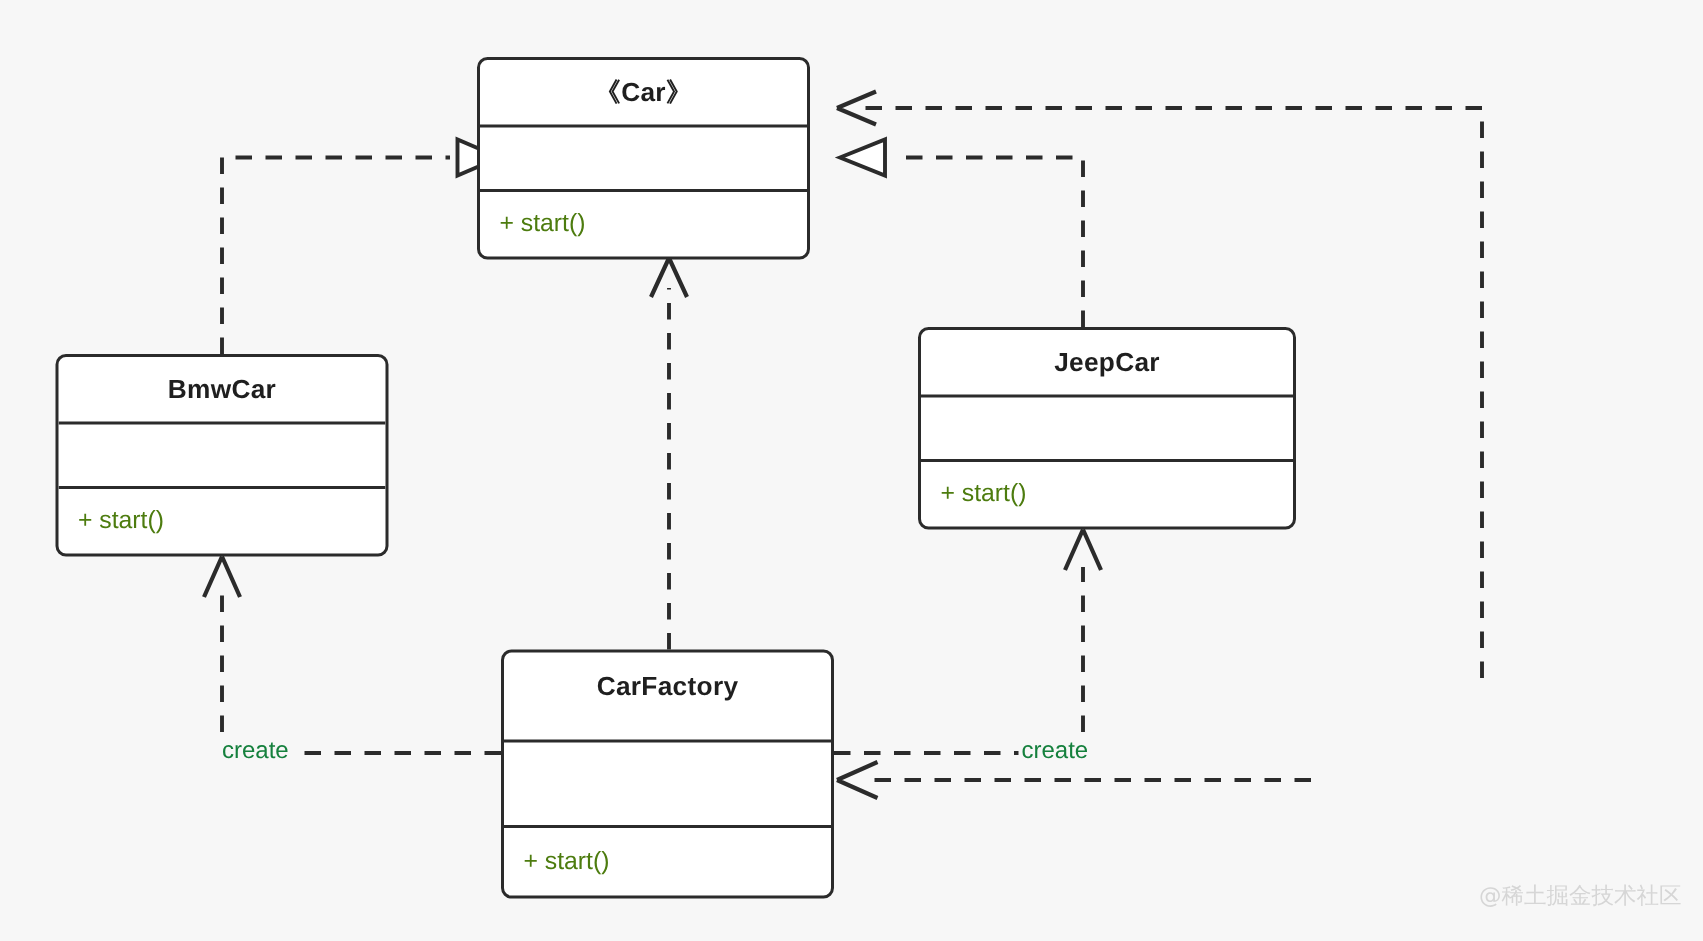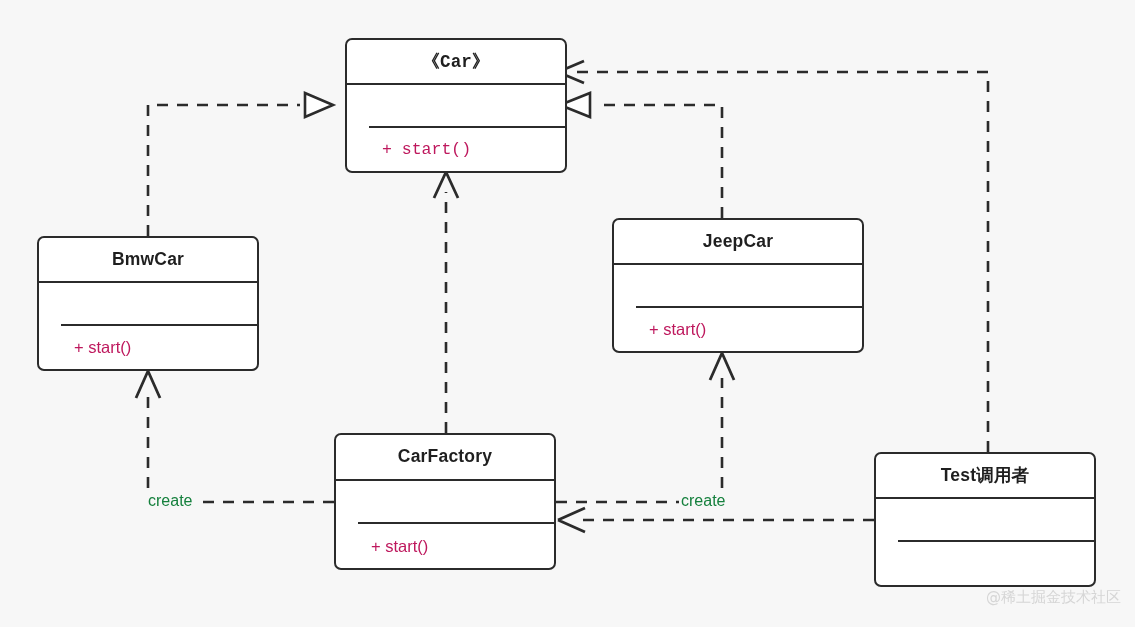--- a/index.html
+++ b/index.html
@@ -48,22 +48,21 @@
     color: #1f1f1f;
     letter-spacing: 0.2px;
   }
   .compartment.attrs-row {
     border-top: 2.5px solid #2b2b2b;
   }
   .compartment.ops-row {
     border-top: 2.5px solid #2b2b2b;
     padding-left: 13px;
     font-size: 16.5px;
-    color: #be185d;
-    margin-left: 22px;
+    color: #4d7c0f;
   }
   .edge-label {
     position: absolute;
     font-size: 16px;
     color: #15803d;
     background: #f7f7f7;
     padding: 0 2px;
     white-space: nowrap;
   }
   #watermark {
@@ -112,49 +111,44 @@
       <path d="M556,502 L722,502 L722,378" fill="none" stroke="#2b2b2b" stroke-width="2.6" stroke-dasharray="11,9" stroke-linecap="butt"></path>
       <path d="M722,353 L710,380 M722,353 L734,380" fill="none" stroke="#2b2b2b" stroke-width="2.8" stroke-linecap="butt"></path>
     </g>
 
     <g>
       <path d="M874,520 L578,520" fill="none" stroke="#2b2b2b" stroke-width="2.6" stroke-dasharray="11,9" stroke-linecap="butt"></path>
       <path d="M558,520 L585,508 M558,520 L585,532" fill="none" stroke="#2b2b2b" stroke-width="2.8" stroke-linecap="butt"></path>
     </g>
   </svg>
 
-  <div class="uml-class" style="left:345px; top:38px; width:222px; height:135px;font-family:Liberation Mono, monospace;">
+  <div class="uml-class" style="left:318px; top:38px; width:222px; height:135px;">
     <div class="compartment title-row" style="height:44px;">《Car》</div>
     <div class="compartment attrs-row" style="height:45px;"></div>
     <div class="compartment ops-row" style="height:46px;">+ start()</div>
   </div>
 
   <div class="uml-class" style="left:37px; top:236px; width:222px; height:135px;">
     <div class="compartment title-row" style="height:44px;">BmwCar</div>
     <div class="compartment attrs-row" style="height:45px;"></div>
     <div class="compartment ops-row" style="height:46px;">+ start()</div>
   </div>
 
   <div class="uml-class" style="left:612px; top:218px; width:252px; height:135px;">
     <div class="compartment title-row" style="height:44px;">JeepCar</div>
     <div class="compartment attrs-row" style="height:45px;"></div>
     <div class="compartment ops-row" style="height:46px;">+ start()</div>
   </div>
 
-  <div class="uml-class" style="left:334px; top:433px; width:222px; height:137px;justify-content:space-between;">
+  <div class="uml-class" style="left:334px; top:433px; width:222px; height:166px;justify-content:space-between;">
     <div class="compartment title-row" style="height:45px;">CarFactory</div>
     <div class="compartment attrs-row" style="height:45px;"></div>
     <div class="compartment ops-row" style="height:47px;">+ start()</div>
   </div>
 
-  <div class="uml-class" style="left:874px; top:452px; width:222px; height:135px;">
-    <div class="compartment title-row" style="height:44px;">Test调用者</div>
-    <div class="compartment attrs-row" style="height:45px;"></div>
-    <div class="compartment ops-row" style="height:46px;"></div>
-  </div>
 
   <div class="edge-label" style="left:146px; top:492px;">create</div>
 
   <div class="edge-label" style="left:679px; top:492px;">create</div>
 
   <div id="watermark">@稀土掘金技术社区</div>
 
 </div>
 
 </body></html>

